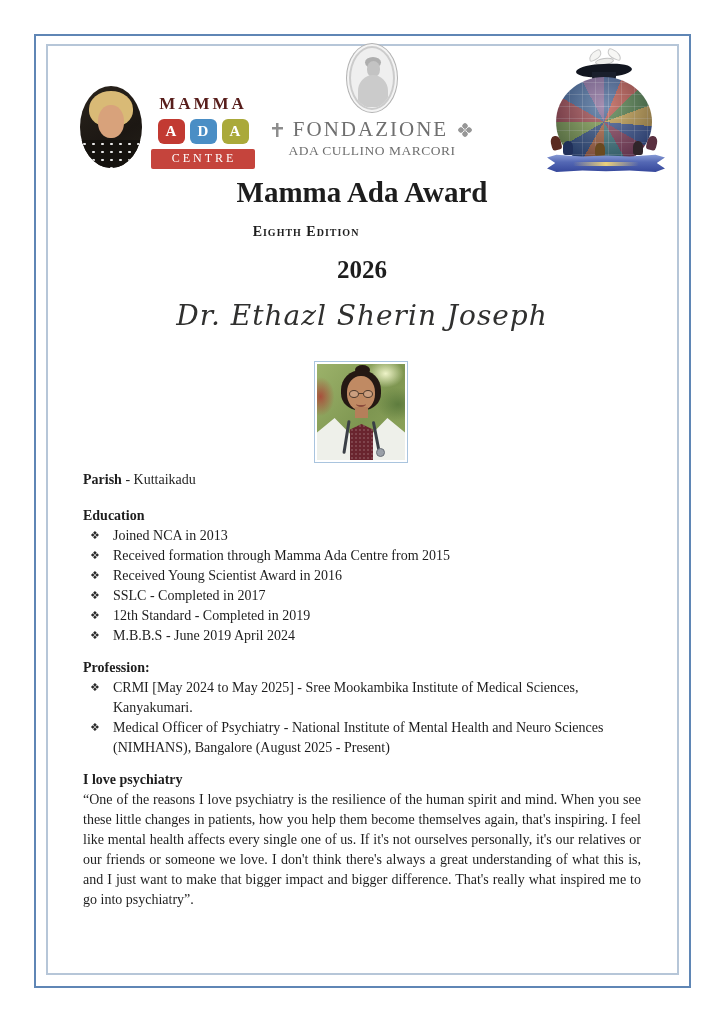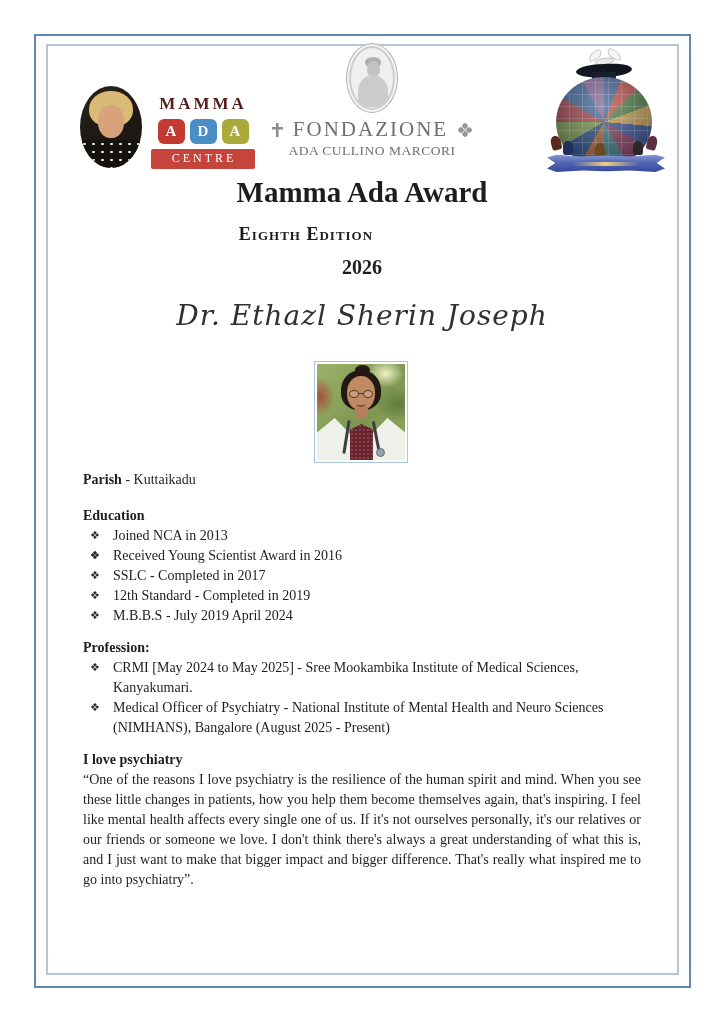--- a/index.html
+++ b/index.html
@@ -82,23 +82,23 @@
     background: linear-gradient(180deg, #8c9fd8 0%, #5468b4 45%, #36489c 100%);
     clip-path: polygon(0 20%, 7% 50%, 0 80%, 8% 100%, 30% 92%, 50% 96%, 70% 92%, 92% 100%,
       100% 80%, 93% 50%, 100% 20%, 92% 4%, 70% 14%, 50% 8%, 30% 14%, 8% 4%); }
   .ribbon-glint { display: block; width: 66px; height: 4px; margin: 8px auto 0;
     background: linear-gradient(90deg, rgba(0,0,0,0), rgba(244,214,120,0.95), rgba(0,0,0,0)); border-radius: 2px; }
 
   
   .award-title { position: absolute; top: 176px; left: 0; width: 724px; text-align: center;
     font-size: 29px; font-weight: bold; }
   .award-edition { position: absolute; top: 224px; left: 0; width: 580px; text-align: center;
-    font-size: 18px; font-weight: bold; font-variant: small-caps; letter-spacing: 1px; padding-left: 32px; }
+    font-size: 14px; font-weight: bold; font-variant: small-caps; letter-spacing: 1px; padding-left: 32px; }
   .award-year { position: absolute; top: 256px; left: 0; width: 724px; text-align: center;
-    font-size: 20px; font-weight: bold; }
+    font-size: 25px; font-weight: bold; }
   .recipient-name { position: absolute; top: 299px; left: 0; width: 724px; text-align: center;
     font-family: "DejaVu Serif", serif; font-style: italic; font-size: 28px; color: #30302f; letter-spacing: 1px; }
 
   
   .photo-frame { position: absolute; left: 314px; top: 361px; width: 94px; height: 102px;
     border: 1px solid #a9c4de; background: #ffffff; padding: 2px; }
   .photo-scene { position: relative; width: 100%; height: 100%; overflow: hidden;
     background:
       radial-gradient(26px 20px at 78% 10%, #eef3c8 0%, rgba(238,243,200,0) 70%),
       radial-gradient(20px 28px at 4% 34%, #a8503c 0%, rgba(168,80,60,0) 70%),
@@ -214,25 +214,25 @@
   </div>
 </div>
 
 <div class="content">
 
   <p class="parish-line"><span class="parish-label">Parish</span><span> - Kuttaikadu</span></p>
 
   <p class="sec-heading gap-lg">Education</p>
   <ul class="bullet-list">
     <li class="b-item"><span class="bullet">❖</span><span>Joined NCA in 2013</span></li>
-    <li class="b-item"><span class="bullet">❖</span></li>
+    <li class="b-item"><span class="bullet">❖</span><span>Received formation through Mamma Ada Centre from 2015</span></li>
     <li class="b-item"><span class="bullet">❖</span><span>Received Young Scientist Award in 2016</span></li>
     <li class="b-item"><span class="bullet">❖</span><span>SSLC - Completed in 2017</span></li>
     <li class="b-item"><span class="bullet">❖</span><span>12th Standard - Completed in 2019</span></li>
-    <li class="b-item"><span class="bullet">❖</span><span>M.B.B.S - July 2019 April 2024</span></li>
+    <li class="b-item"><span class="bullet">❖</span><span>M.B.B.S - June 2019 April 2024</span></li>
   </ul>
 
   <p class="sec-heading gap-md">Profession:</p>
   <ul class="bullet-list">
     <li class="b-item"><span class="bullet">❖</span><span>CRMI [May 2024 to May 2025] - Sree Mookambika Institute of Medical Sciences, Kanyakumari.</span></li>
     <li class="b-item"><span class="bullet">❖</span><span>Medical Officer of Psychiatry - National Institute of Mental Health and Neuro Sciences (NIMHANS), Bangalore (August 2025 - Present)</span></li>
   </ul>
 
   <p class="sec-heading gap-md">I love psychiatry</p>
   <p class="quote-text">“One of the reasons I love psychiatry is the resilience of the human spirit and mind. When you see these little changes in patients, how you help them become themselves again, that's inspiring. I feel like mental health affects every single one of us. If it's not ourselves personally, it's our relatives or our friends or someone we love. I don't think there's always a great understanding of what this is, and I just want to make that bigger impact and bigger difference. That's really what inspired me to go into psychiatry”.</p>

